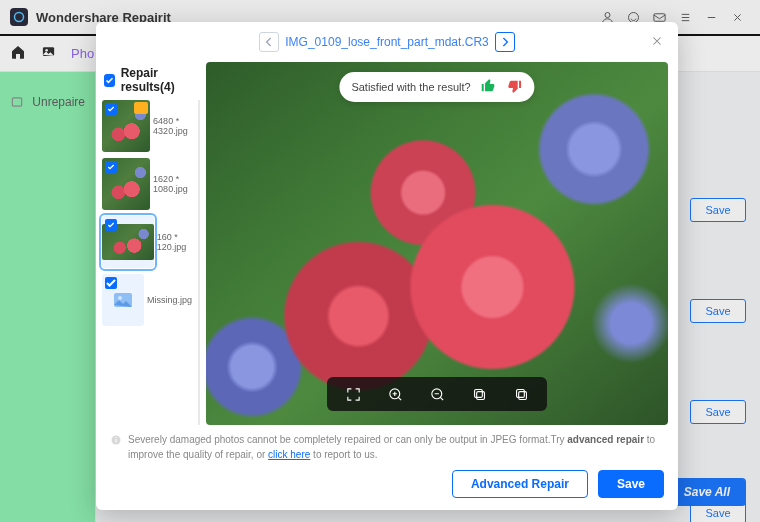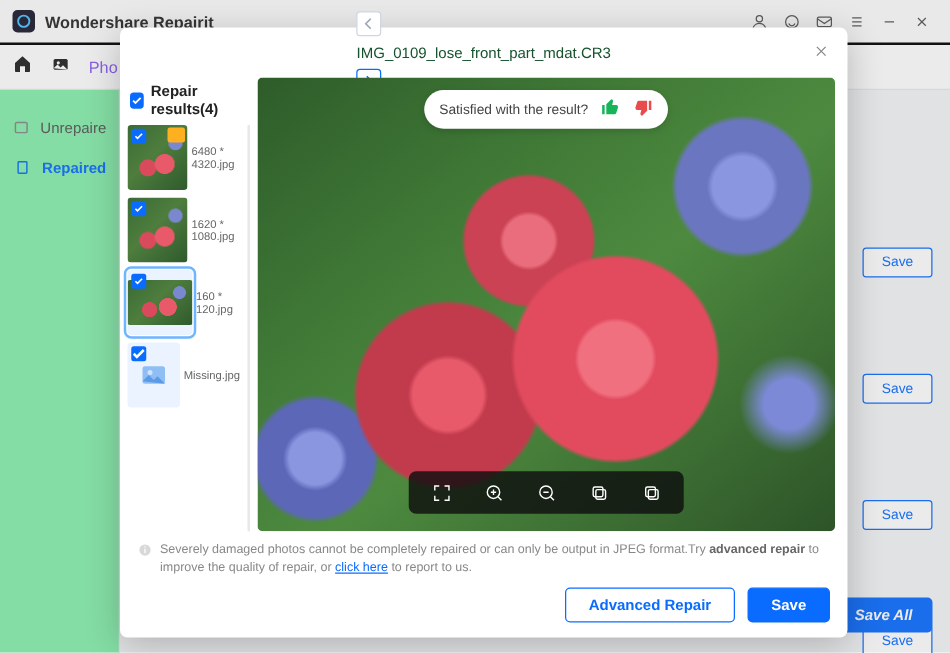--- a/index.html
+++ b/index.html
@@ -79,22 +79,22 @@
   }
   .modal-top {
     height: 40px; display: flex; align-items: center; justify-content: center;
     position: relative;
   }
   .modal-top .close {
     position: absolute; right: 10px; top: 8px; width: 22px; height: 22px;
     display:flex; align-items:center; justify-content:center; color:#777;
   }
   .filename-bar {
-    display: flex; align-items: flex-start; gap: 6px;
-    font-size: 12px; color: #14532d; flex-direction: column;
+    display: flex; align-items: center; gap: 6px;
+    font-size: 12px; color: #3b82f6;
   }
   .nav-btn {
     width: 20px; height: 20px; border: 1px solid #cfd6e2; border-radius: 3px;
     display: flex; align-items: center; justify-content: center; background: #fff;
   }
   .nav-btn.next { border-color: #0a6cff; }
   .nav-btn svg { width: 8px; height: 10px; }
 
   .modal-body { flex: 1; display: flex; padding: 0 10px 0 6px; gap: 6px; min-height: 0; }
 
@@ -254,28 +254,20 @@
 
   <div class="app-body">
     <div class="sidebar">
       <div class="side-item">
         <span class="si-icon">
             <svg viewBox="0 0 24 24" fill="none" stroke="#888" stroke-width="2">
               <rect x="4" y="5" width="16" height="14" rx="2"></rect>
             </svg>
           </span>
         <span>Unrepaire</span>
-      </div>
-      <div class="side-item active">
-        <span class="si-icon">
-            <svg viewBox="0 0 24 24" fill="none" stroke="#0a6cff" stroke-width="2">
-              <rect x="6" y="4" width="12" height="16" rx="1"></rect>
-            </svg>
-          </span>
-        <span>Repaired</span>
       </div>
     </div>
 
     <div class="main-list">
       <div class="bg-save s1">Save</div>
       <div class="bg-save s2">Save</div>
       <div class="bg-save s3">Save</div>
       <div class="bg-save s4">Save</div>
       <button class="save-all">Save All</button>
     </div>

